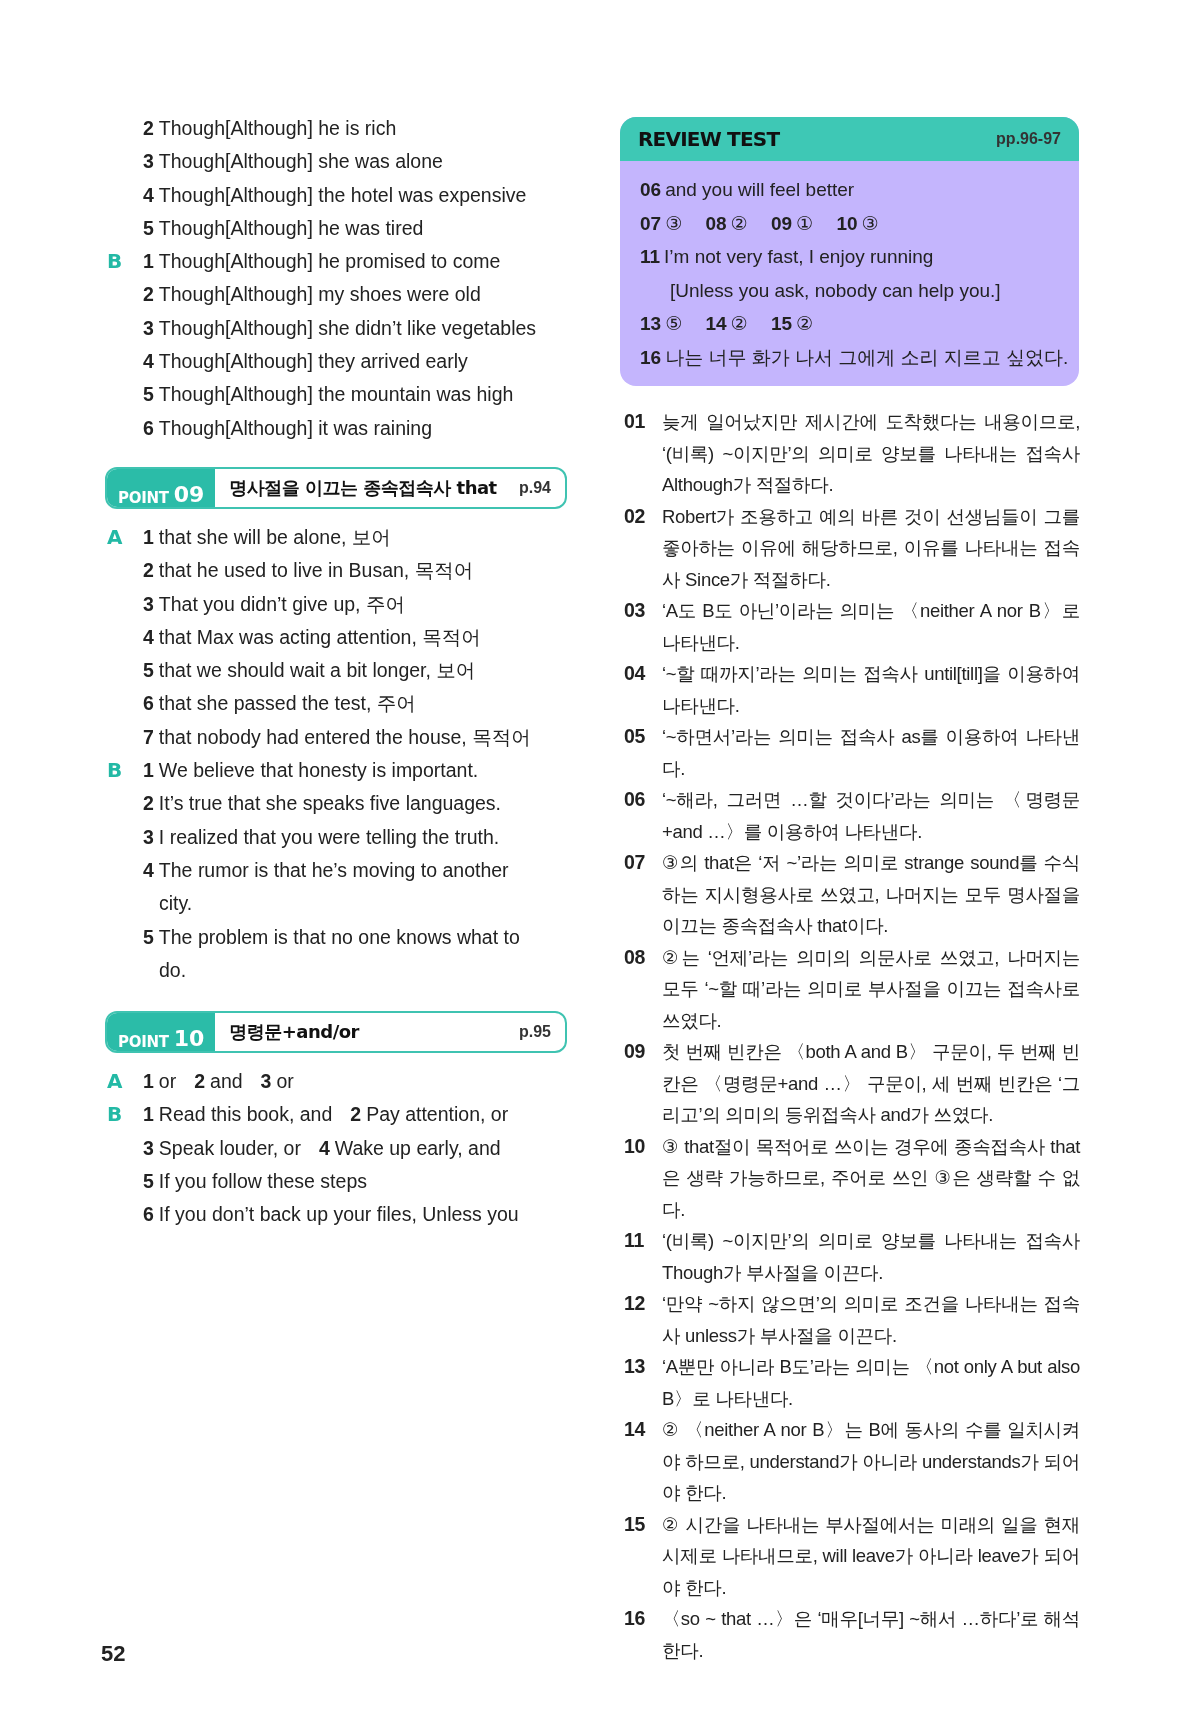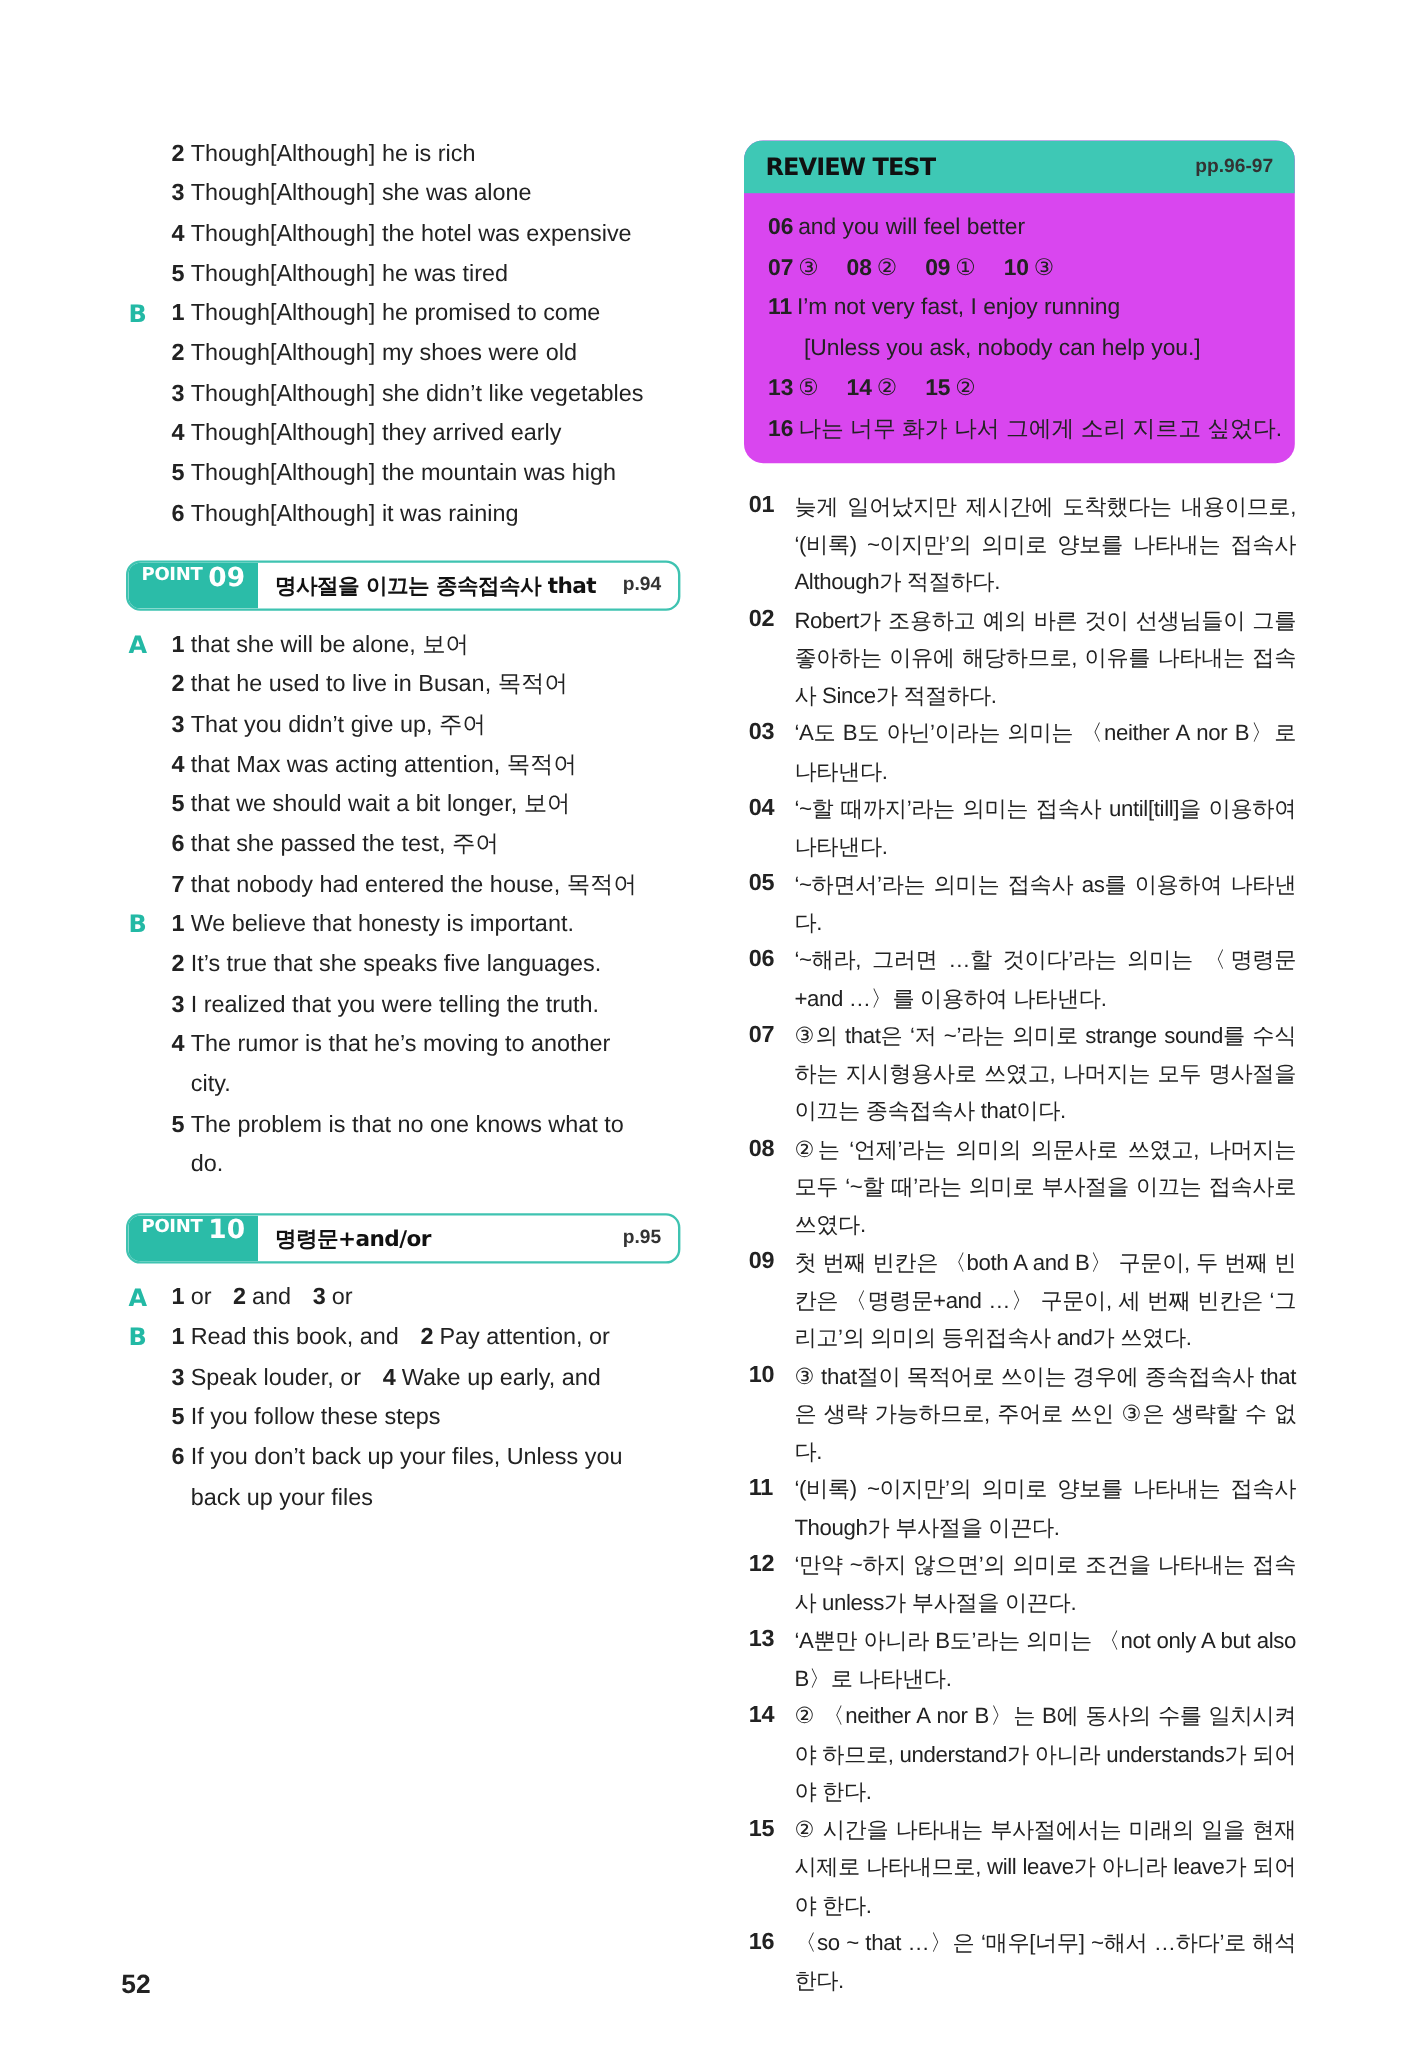--- a/index.html
+++ b/index.html
@@ -7,26 +7,26 @@
   body { position: relative; font-family: "Liberation Sans", "DejaVu Sans", sans-serif; color: #222; font-size: 19.5px; }
   .col-left { position: absolute; left: 107px; top: 112px; width: 460px; }
   .col-right { position: absolute; left: 620px; top: 117px; width: 460px; }
 
   .line { position: relative; height: 33.3px; line-height: 33.3px; padding-left: 36px; white-space: nowrap; }
   .sec { position: absolute; left: 0; top: 0; font-weight: 700; color: #23b9a5; font-size: 20px; font-family: "DejaVu Sans", sans-serif; }
   .num { font-weight: 700; margin-right: 5px; }
   .gap { display: inline-block; width: 18px; }
 
   .point-bar { position: relative; height: 42px; border: 2px solid #3fc3b1; border-radius: 12px; display: flex; align-items: center; overflow: hidden; margin-left: 0; }
-  .point-tag { background: #2bbca8; color: #fff; height: 100%; display: flex; align-items: flex-start; padding: 0 11px; font-family: "DejaVu Sans", sans-serif; font-weight: 700; font-size: 15px; letter-spacing: -0.3px; border-radius: 0 0 0 0; }
+  .point-tag { background: #2bbca8; color: #fff; height: 100%; display: flex; align-items: flex-end; padding: 0 11px; font-family: "DejaVu Sans", sans-serif; font-weight: 700; font-size: 15px; letter-spacing: -0.3px; border-radius: 0 0 0 0; }
   .point-tag .pn { font-size: 22px; margin-left: 5px; letter-spacing: 0; }
   .point-title { flex: 1; padding-left: 14px; font-weight: 700; font-size: 18px; color: #111; font-family: "DejaVu Sans", sans-serif; letter-spacing: -0.5px; }
   .point-page { padding-right: 14px; font-weight: 700; font-size: 16px; color: #333; }
 
-  .review-box { width: 459px; border-radius: 16px; background: #d946ef; overflow: hidden; padding-bottom: 12px; }
+  .review-box { width: 459px; border-radius: 16px; background: #c4b5fd; overflow: hidden; padding-bottom: 12px; }
   .review-head { background: #3ec8b5; height: 44px; display: flex; align-items: center; justify-content: space-between; padding: 0 18px; }
   .review-title { font-family: "DejaVu Sans", sans-serif; font-weight: 700; font-size: 20px; color: #111; letter-spacing: -0.8px; }
   .review-pages { font-weight: 700; font-size: 16px; color: #333; }
   .review-body { padding: 12px 0 0 20px; }
   .rline { height: 33.5px; line-height: 33.5px; white-space: nowrap; font-size: 19px; }
   .rline.indent { padding-left: 30px; }
   .rnum { font-weight: 700; margin-right: 4px; }
   .spread { letter-spacing: 1.6px; }
 
   .expl { margin-top: 20px; }
@@ -90,21 +90,20 @@
     <div class="point-page">p.95</div>
   </div>
   <div style="margin-top:12px;">
     <div class="line"><span class="sec">A</span><span class="num">1</span><span>or</span><span class="gap"></span><span class="num">2</span><span>and</span><span class="gap"></span><span class="num">3</span><span>or</span></div>
   </div>
   <div>
     <div class="line"><span class="sec">B</span><span class="num">1</span><span>Read this book, and</span><span class="gap"></span><span class="num">2</span><span>Pay attention, or</span></div>
     <div class="line"><span class="num">3</span><span>Speak louder, or</span><span class="gap"></span><span class="num">4</span><span>Wake up early, and</span></div>
     <div class="line"><span class="num">5</span><span>If you follow these steps</span></div>
     <div class="line"><span class="num">6</span><span>If you don’t back up your files, Unless you</span></div>
-    <div class="line" style="padding-left:52px;"><span>back up your files</span></div>
   </div>
 </div>
 
 <div class="col-right">
   <div class="review-box">
     <div class="review-head">
       <span class="review-title">REVIEW TEST</span>
       <span class="review-pages">pp.96-97</span>
     </div>
     <div class="review-body">

